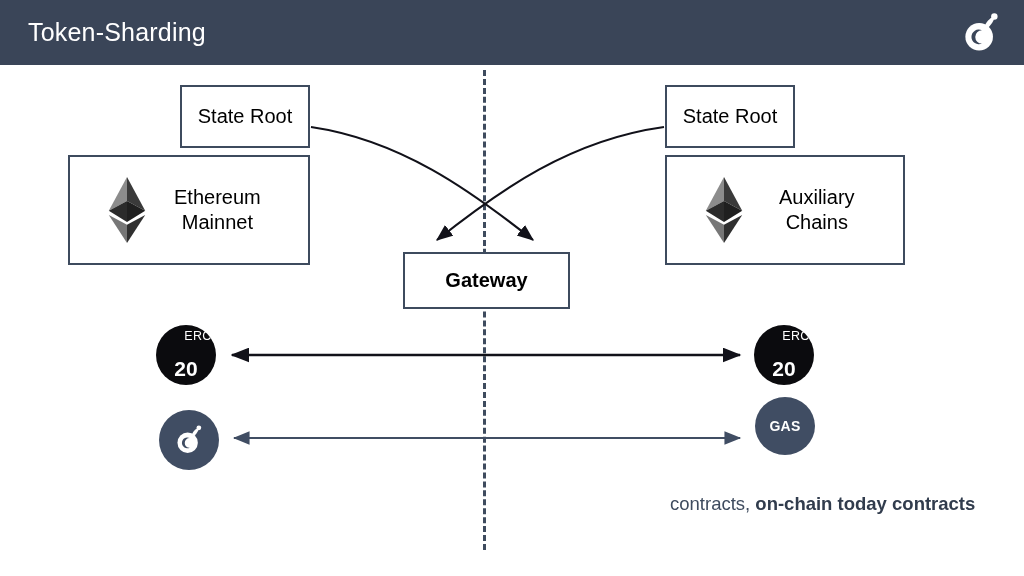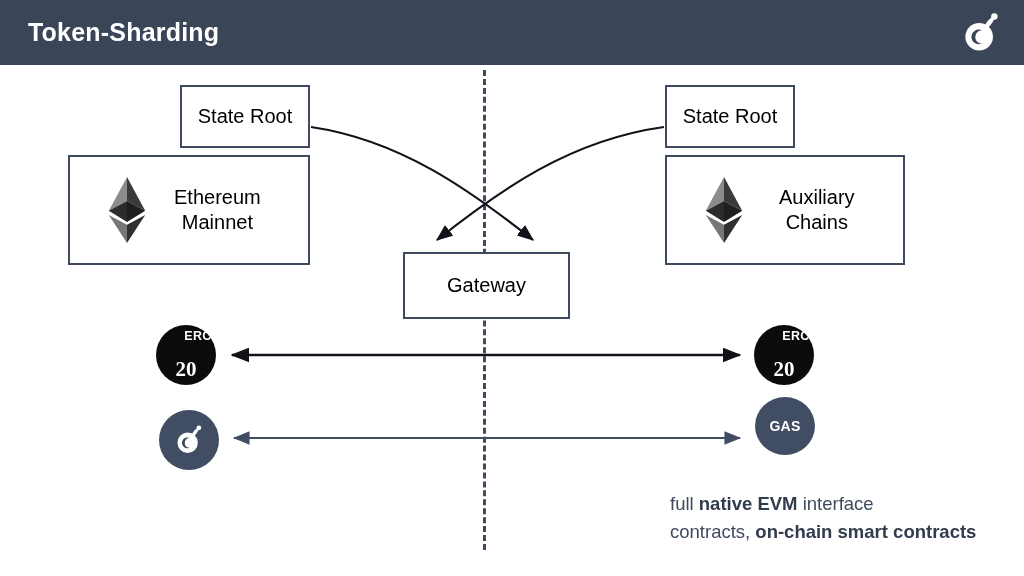--- a/index.html
+++ b/index.html
@@ -10,41 +10,41 @@
   }
   .slide{position:relative;width:1024px;height:576px;background:#fff;}
 
   
   .header{
     position:absolute;left:0;top:0;width:1024px;height:65px;
     background:#3a4558;
   }
   .header-title{
     position:absolute;left:28px;top:18px;
-    font-size:25px;font-weight:bold;color:#ffffff;letter-spacing:.2px;
+    font-size:25px;font-weight:normal;color:#ffffff;letter-spacing:.2px;
     white-space:nowrap;
   }
   .header-logo{position:absolute;right:20px;top:10px;width:46px;height:46px;}
 
   
   .box{
     position:absolute;box-sizing:border-box;
     border:2.5px solid #3e4b5e;background:#ffffff;
     display:flex;align-items:center;justify-content:center;
   }
   .box-label{
     font-size:20px;color:#000000;text-align:center;line-height:1.25;
     white-space:pre-line;
   }
 
   #state-root-left {left:180px;top:85px;width:130px;height:63px;}
   #state-root-right{left:665px;top:85px;width:130px;height:63px;}
   #chain-left {left:68px; top:155px;width:242px;height:110px;justify-content:flex-start;}
   #chain-right{left:665px;top:155px;width:240px;height:110px;justify-content:flex-start;}
-  #gateway     {left:403px;top:252px;width:167px;height:67px;}
+  #gateway     {left:403px;top:252px;width:167px;height:57px;font-weight:bold;}
 
   .eth-icon{width:42px;height:74px;margin-left:36px;flex:0 0 auto;}
   #chain-left .box-label{margin-left:26px;}
   #chain-right .box-label{margin-left:34px;}
 
   
   .divider{
     position:absolute;left:483px;top:70px;width:0;height:480px;
     border-left:3.5px dashed #3e4b5e;
   }
@@ -57,22 +57,22 @@
     position:absolute;border-radius:50%;
     display:flex;flex-direction:column;align-items:center;justify-content:center;
     color:#ffffff;text-align:center;
   }
   .c-erc{background:#0b0b0e;}
   .c-slate{background:#404d63;}
   #erc-left {left:156px;top:325px;width:60px;height:60px;}
   #erc-right{left:754px;top:325px;width:60px;height:60px;}
   #ost-left {left:159px;top:410px;width:60px;height:60px;}
   #gas-right{left:755px;top:397px;width:60px;height:58px;}
-  .erc-top{font-size:12.5px;font-weight:bold;line-height:1;letter-spacing:.3px;margin-left:24px;}
-  .erc-bot{font-size:21px;font-weight:bold;line-height:1.05;margin-top:16px;font-family:Liberation Serif, serif;}
+  .erc-top{font-size:12.5px;font-weight:normal;line-height:1;letter-spacing:.3px;margin-left:24px;}
+  .erc-bot{font-size:21px;font-weight:bold;line-height:1.05;margin-top:16px;}
   .gas-txt{font-size:14px;font-weight:bold;letter-spacing:.3px;}
   .ost-mark{width:34px;height:34px;}
 
   
   .note{
     position:absolute;font-size:18.5px;color:#3e4b5e;line-height:1.5;
     white-space:nowrap;
   }
   .note b{font-weight:bold;color:#313c4d;}
   #note-left {left:22px;top:490px;}
@@ -188,20 +188,17 @@
     </span>
   </div>
 
   <div class="circle c-slate" id="gas-right">
     <span class="gas-txt">GAS</span>
   </div>
 
 
   <div class="note" id="note-right">
     <div>
-      <span>full </span><b>native EVM</b><span> interface</span>
+      <span>contracts, </span><b>on-chain today contracts</b>
     </div>
-    <div>
-      <span>contracts, </span><b>on-chain smart contracts</b>
-    </div>
   </div>
 
 </div>
 
 </body></html>

